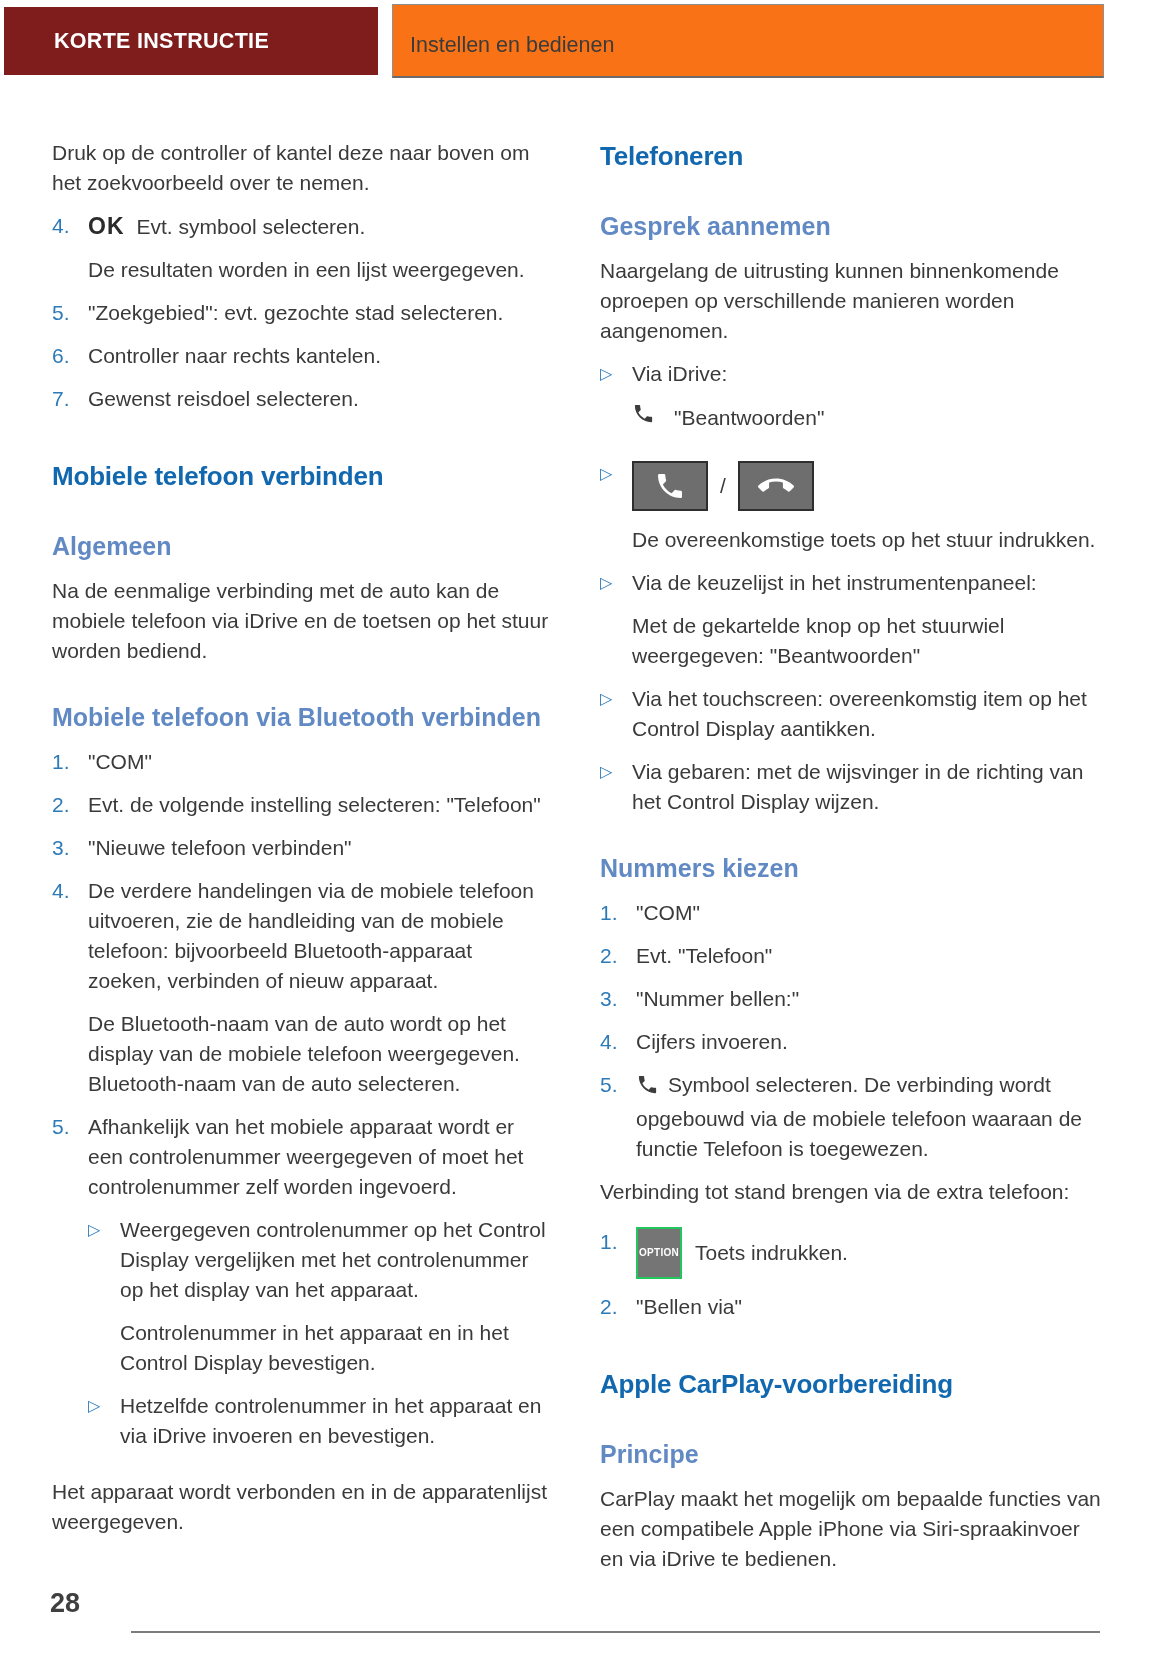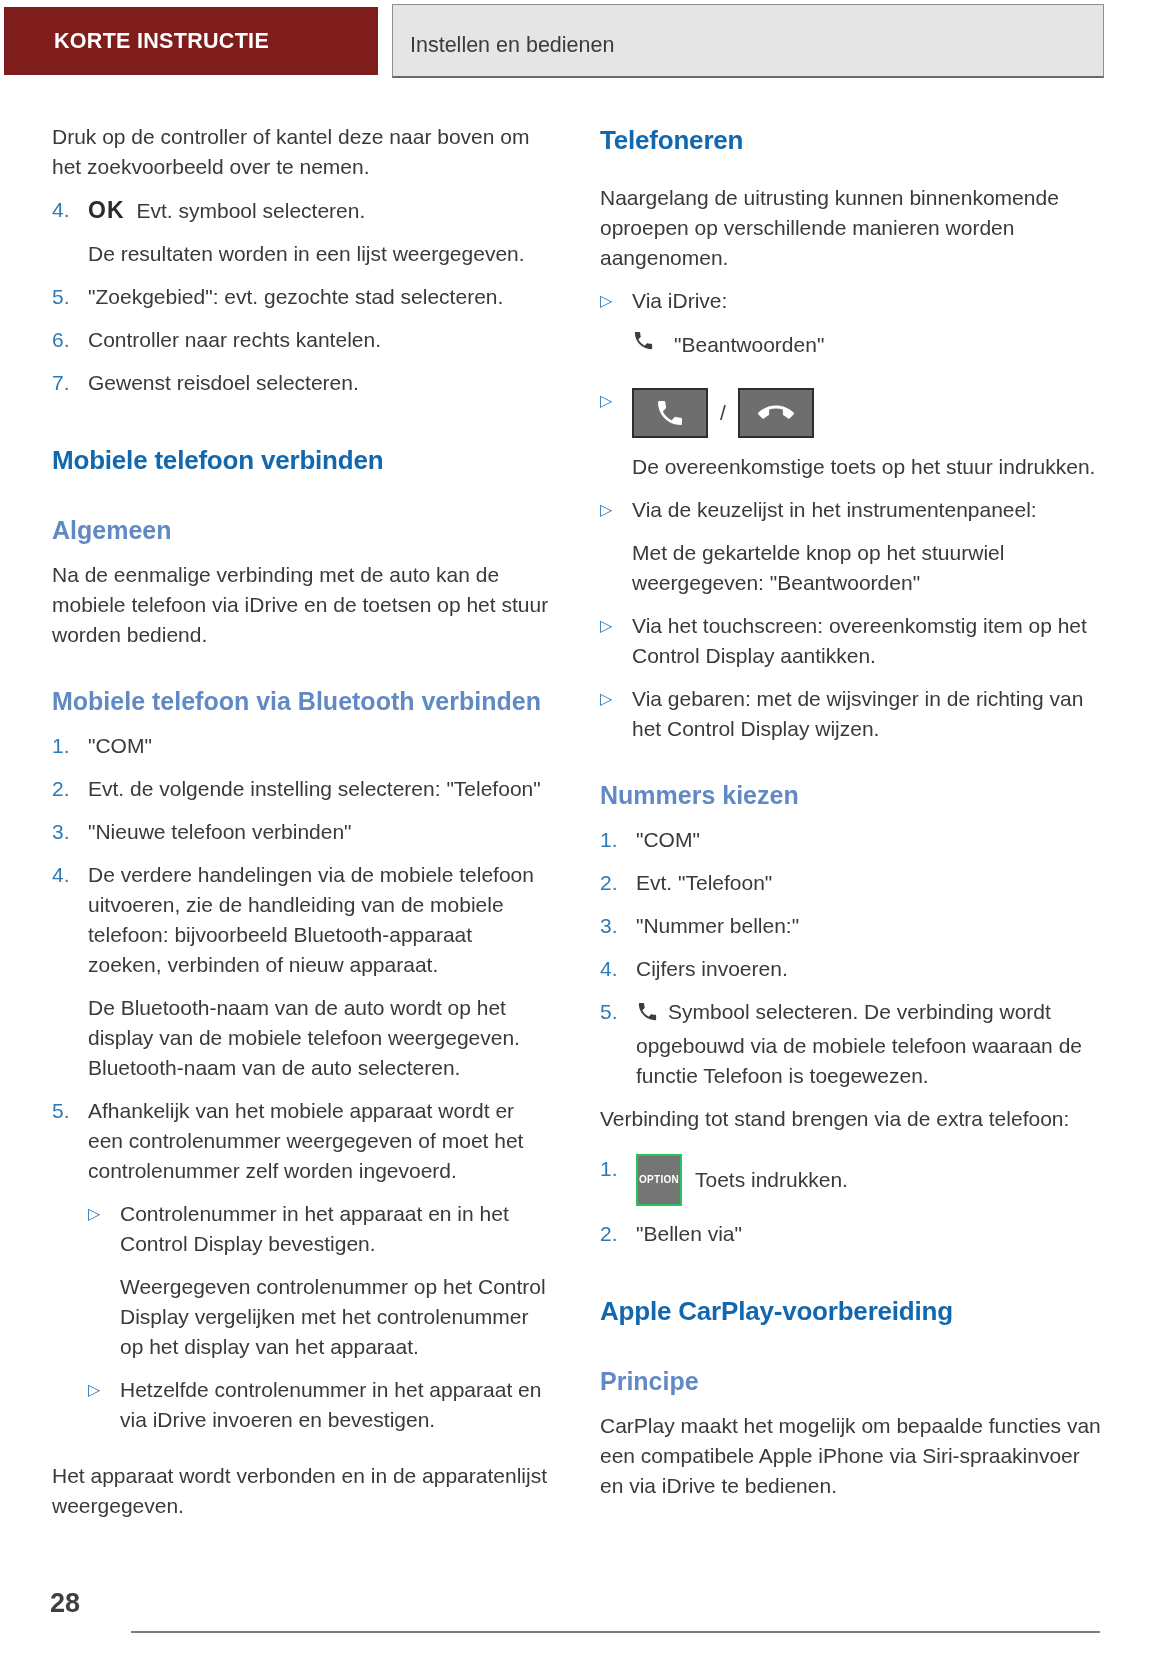--- a/index.html
+++ b/index.html
@@ -3,33 +3,33 @@
 <meta charset="utf-8">
 <style>
   * { margin:0; padding:0; box-sizing:border-box; }
   html,body { width:1166px; height:1654px; background:#ffffff; overflow:hidden; }
   body { font-family:"Liberation Sans","DejaVu Sans",sans-serif; font-size:21px; line-height:30px; color:#3a3a3a; position:relative; }
 
   
   .hdr-left { position:absolute; left:4px; top:7px; width:374px; height:68px; background:#7f1d1d;
               color:#ffffff; font-weight:bold; font-size:21.5px; letter-spacing:.3px;
               display:flex; align-items:center; padding-left:50px; }
-  .hdr-tab  { position:absolute; left:392px; top:4px; width:712px; height:74px; background:#e5e5e5;
+  .hdr-tab  { position:absolute; left:392px; top:4px; width:712px; height:74px; background:#f97316;
               border:1px solid #8f8f8f; border-bottom:2px solid #6b6b6b;
               display:flex; align-items:center; padding-left:17px; padding-top:8px;
               font-size:21.5px; color:#3b3b3b; }
 
   
   .col { position:absolute; top:122px; }
   .col-left  { left:52px;  width:497px; }
   .col-right { left:600px; width:501px; }
 
   h1.sec { color:#1268af; font-size:26px; line-height:37px; font-weight:bold; margin:44px 0 24px; letter-spacing:-.2px; }
   h2.sub { color:#6189c3; font-size:25px; line-height:31px; font-weight:bold; margin:36px 0 14px; }
-  .col > :first-child { margin-top:0; }
+  .col > :first-child { margin-top:16px; }
 
   p.body { margin:0 0 13px; }
   .indent { margin-left:36px; }
 
   .step { display:flex; margin:0 0 13px; }
   .step .n { flex:0 0 36px; color:#2d7ab8; }
   .step .b { flex:1; }
   .step .b p { margin:0 0 13px; }
   .step .b p:last-child, .step:last-child { margin-bottom:0; }
 
@@ -134,40 +134,41 @@
       <p>De Bluetooth-naam van de auto wordt op het display van de mobiele telefoon weergegeven. Bluetooth-naam van de auto selecteren.</p>
     </div>
   </div>
   <div class="step">
     <span class="n">5.</span>
     <div class="b">
       <p>Afhankelijk van het mobiele apparaat wordt er een controlenummer weergegeven of moet het controlenummer zelf worden ingevoerd.</p>
       <div class="tri-item">
         <span class="tri">▷</span>
         <div class="tri-b">
+          <p>Weergegeven controlenummer op het Control Display vergelijken met het controlenummer op het display van het apparaat.</p>
           <p>Controlenummer in het apparaat en in het Control Display bevestigen.</p>
-          <p>Weergegeven controlenummer op het Control Display vergelijken met het controlenummer op het display van het apparaat.</p>
         </div>
       </div>
       <div class="tri-item">
         <span class="tri">▷</span>
         <div class="tri-b">
           <p>Hetzelfde controlenummer in het apparaat en via iDrive invoeren en bevestigen.</p>
         </div>
       </div>
     </div>
   </div>
 
   <p class="body">Het apparaat wordt verbonden en in de apparatenlijst weergegeven.</p>
 </div>
 
 <div class="col col-right">
 
   <h1 class="sec">Telefoneren</h1>
 
+  <h2 class="sub">Gesprek aannemen</h2>
   <p class="body">Naargelang de uitrusting kunnen binnenkomende oproepen op verschillende manieren worden aangenomen.</p>
 
   <div class="tri-item">
     <span class="tri">▷</span>
     <div class="tri-b">
       <p>Via iDrive:</p>
       <div class="phone-line">
         <span class="inline-icon">
           <svg viewBox="0 0 24 24">
               <path d="M6.62 10.79c1.44 2.83 3.76 5.14 6.59 6.59l2.2-2.2c.27-.27.67-.36 1.02-.24 1.12.37 2.33.57 3.57.57.55 0 1 .45 1 1V20c0 .55-.45 1-1 1-9.39 0-17-7.61-17-17 0-.55.45-1 1-1h3.5c.55 0 1 .45 1 1 0 1.25.2 2.45.57 3.57.11.35.03.74-.25 1.02l-2.2 2.2z"></path>

